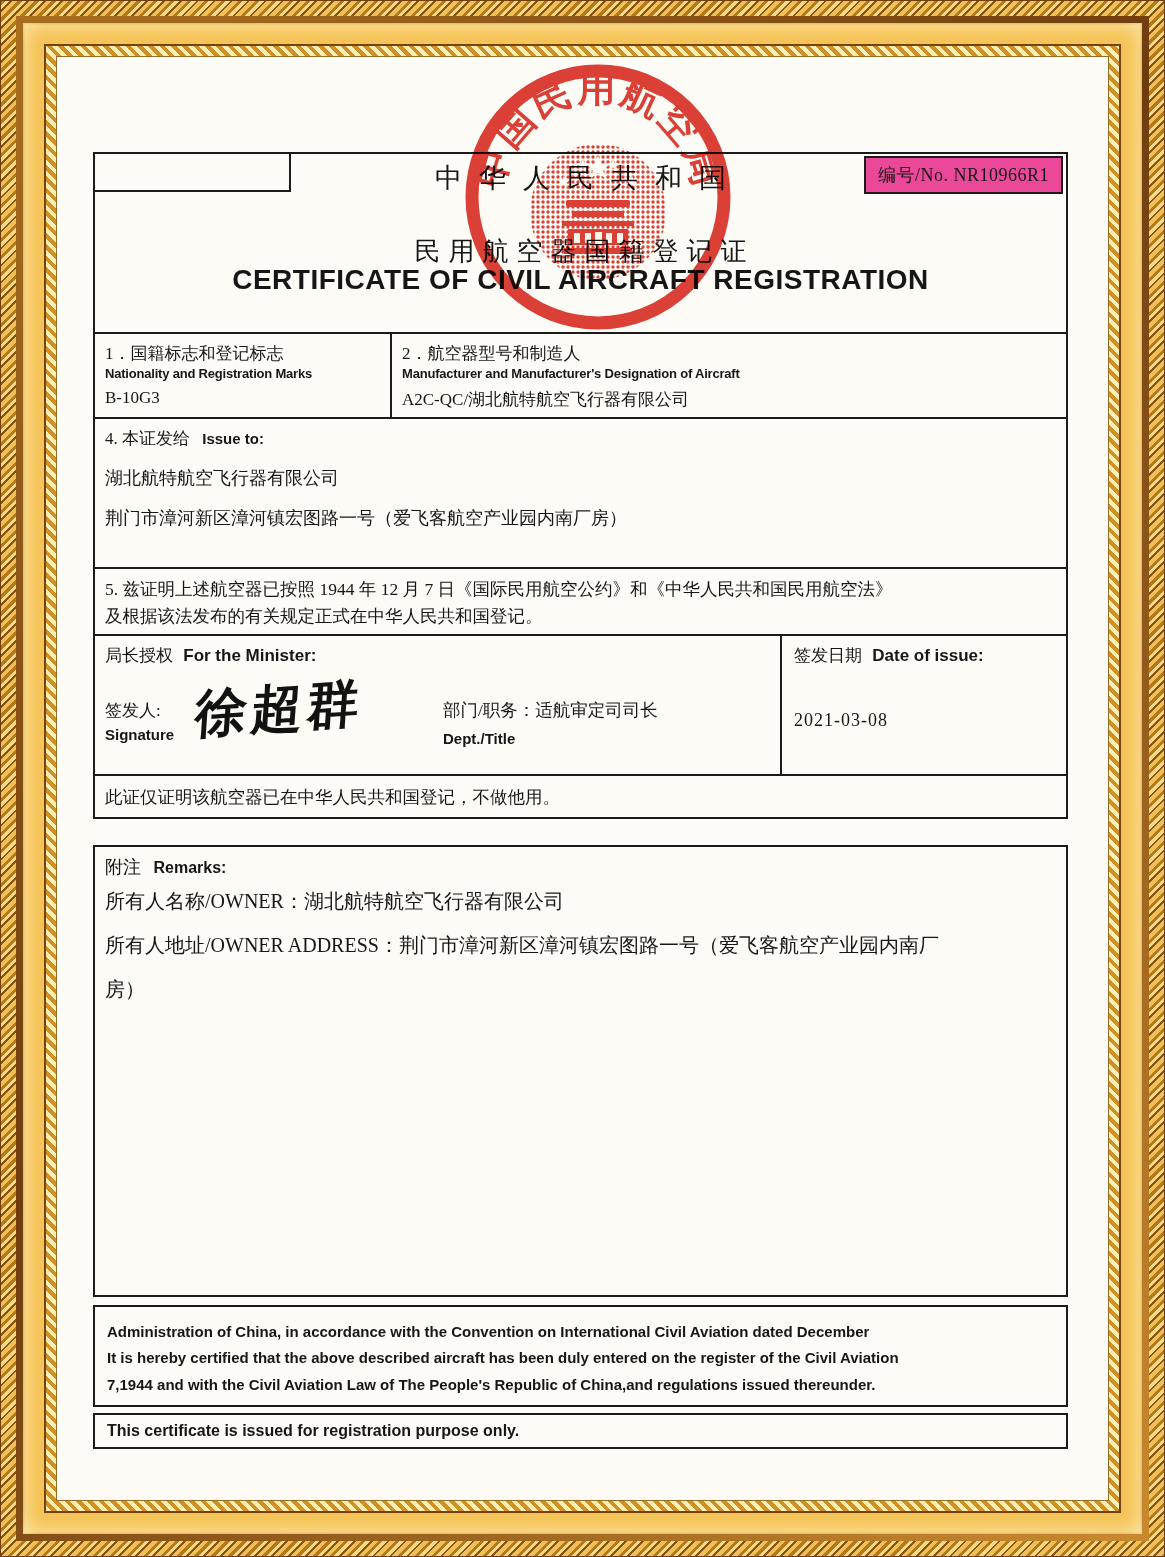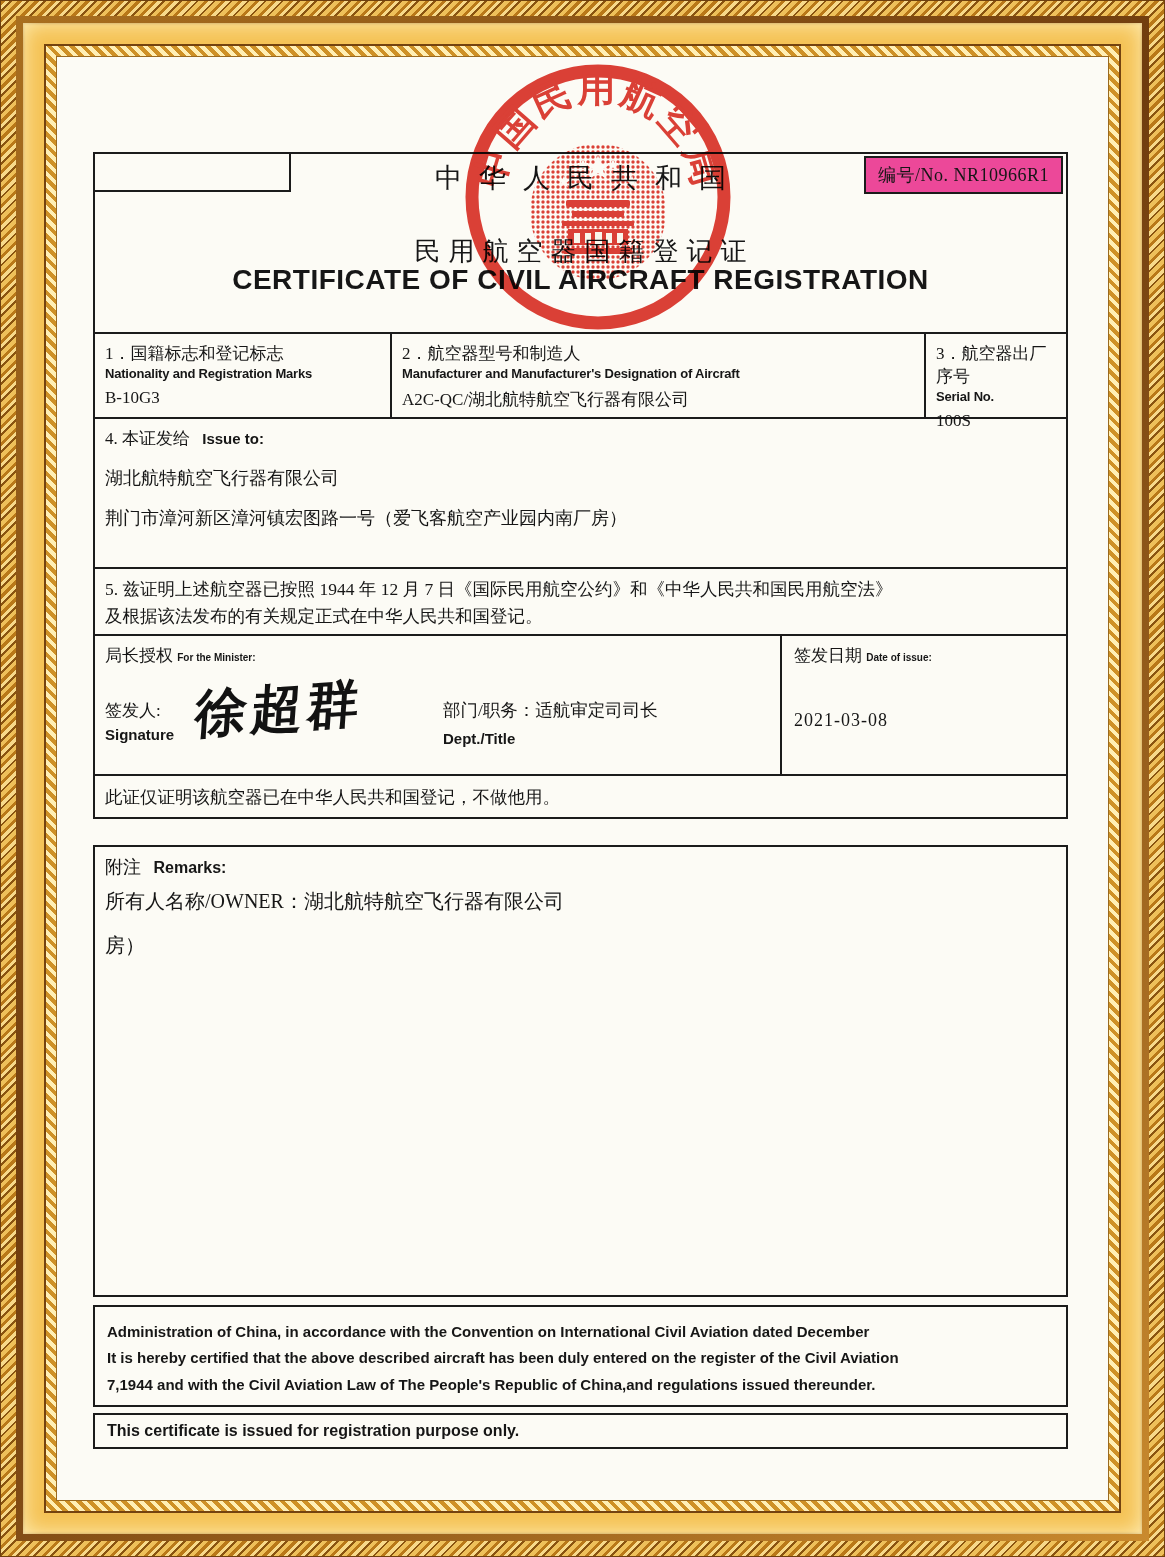--- a/index.html
+++ b/index.html
@@ -82,21 +82,21 @@
   .rowB .vline { font-size: 18px; margin-top: 16px; }
 
   
   .rowC { height: 67px; display: block; padding: 7px 10px; font-size: 17.5px; line-height: 1.55; }
 
   
   .rowD { height: 140px; }
   .cD1 { width: 685px; position: relative; padding: 8px 10px; }
   .cD2 { flex: 1; position: relative; padding: 8px 12px; }
   .min-label { font-size: 17px; }
-  .min-label .en-b { font-size: 10px; }
+  .min-label .en-b { font-size: 17px; margin-left: 6px; }
   .signer { position: absolute; left: 10px; top: 62px; font-size: 17px; line-height: 1.5; }
   .signer .en-b { font-size: 15px; }
   .signature { position: absolute; left: 100px; top: 38px; font-size: 52px;
     font-weight: 600; letter-spacing: 4px; transform: rotate(-4deg) skewX(-8deg);
     color: #121212; white-space: nowrap; }
   .dept { position: absolute; left: 348px; top: 62px; font-size: 17.5px; }
   .dept .en-b { font-size: 15px; margin-top: 8px; }
   .date-val { position: absolute; left: 12px; top: 74px; font-size: 18px; letter-spacing: 1px; }
 
   
@@ -186,25 +186,20 @@
                 <div class="tcell cA1">
                   <div class="label-cn">1．国籍标志和登记标志</div>
                   <div class="label-en en-b">Nationality and Registration Marks</div>
                   <div class="val">B-10G3</div>
                 </div>
                 <div class="tcell cA2">
                   <div class="label-cn">2．航空器型号和制造人</div>
                   <div class="label-en en-b">Manufacturer and Manufacturer's Designation of Aircraft</div>
                   <div class="val">A2C-QC/湖北航特航空飞行器有限公司</div>
                 </div>
-                <div class="tcell cA3">
-                  <div class="label-cn">3．航空器出厂序号</div>
-                  <div class="label-en en-b">Serial No.</div>
-                  <div class="val">100S</div>
-                </div>
               </div>
 
               <div class="trow rowB">
                 <div class="lbl">
                   <span>4. 本证发给</span>
                   <span class="en-b">Issue to:</span>
                 </div>
                 <div class="vline">湖北航特航空飞行器有限公司</div>
                 <div class="vline">荆门市漳河新区漳河镇宏图路一号（爱飞客航空产业园内南厂房）</div>
               </div>
@@ -245,20 +240,21 @@
             </div>
 
             <div class="gap26"></div>
 
             <div class="remarks-box">
               <div class="lbl">
                 <span>附注</span>
                 <span class="en-b">Remarks:</span>
               </div>
               <div class="rm-line">所有人名称/OWNER：湖北航特航空飞行器有限公司</div>
+              <div class="rm-line">所有人地址/OWNER ADDRESS：荆门市漳河新区漳河镇宏图路一号（爱飞客航空产业园内南厂</div>
               <div class="rm-line">房）</div>
             </div>
 
             <div class="gap8"></div>
 
             <div class="eng-box">
               <div class="ln">Administration of China, in accordance with the Convention on International Civil Aviation dated December</div>
               <div class="ln">It is hereby certified that the above described aircraft has been duly entered on the register of the Civil Aviation</div>
               <div class="ln">7,1944 and with the Civil Aviation Law of The People's Republic of China,and regulations issued thereunder.</div>
             </div>

